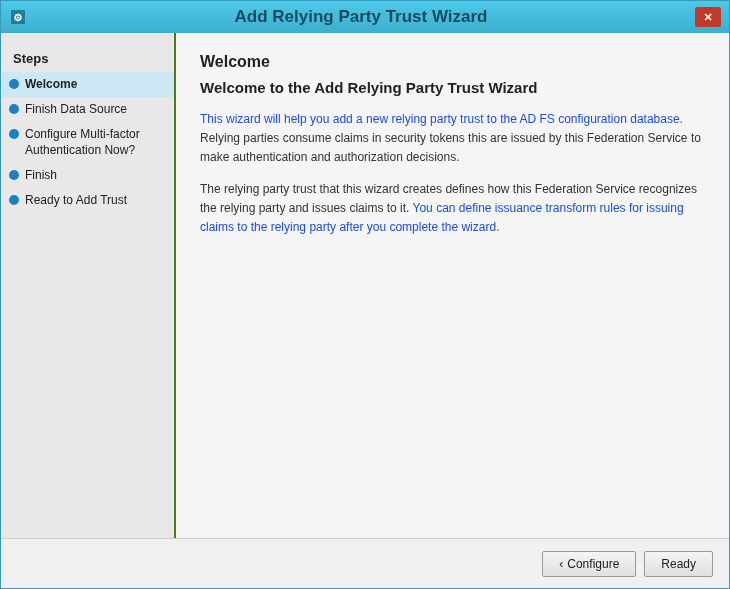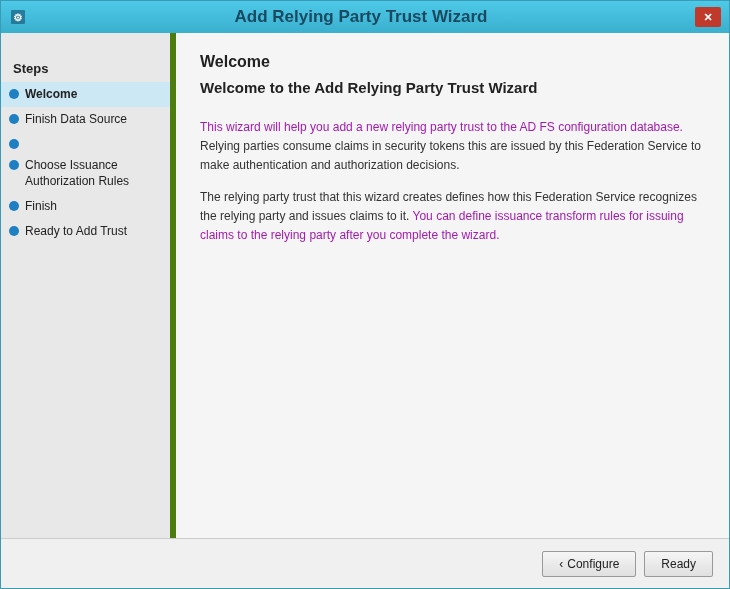--- a/index.html
+++ b/index.html
@@ -81,22 +81,22 @@
     .content-area {
       flex: 1;
       display: flex;
       padding: 0;
     }
 
     
     .sidebar {
       width: 175px;
       background: #e8e8e8;
-      border-right: 6px solid #4d7c0f;
-      padding: 20px 0;
+      border-right: 2px solid #4d7c0f;
+      padding: 10px 0;
       flex-shrink: 0;
     }
 
     .sidebar-title {
       font-size: 13px;
       font-weight: 700;
       padding: 8px 12px 6px 12px;
       color: #222;
     }
 
@@ -136,32 +136,32 @@
       flex: 1;
       background: #f5f5f5;
       padding: 20px 24px;
       overflow-y: auto;
     }
 
     .main-title {
       font-size: 15px;
       font-weight: 700;
       color: #222;
-      margin-bottom: 22px;
+      margin-bottom: 14px;
     }
 
     .main-body p {
       font-size: 12px;
       color: #333;
       line-height: 1.6;
       margin-bottom: 12px;
     }
 
     .main-body p span.highlight {
-      color: #a21caf;
+      color: #1d4ed8;
       margin-top: 8px;
     }
 
     
     .footer {
       height: 50px;
       background: #f0f0f0;
       border-top: 1px solid #ccc;
       display: flex;
       align-items: center;
@@ -226,26 +226,23 @@
           <span class="item-label">Welcome</span>
         </div>
 
         <div class="sidebar-item">
           <div class="dot"></div>
           <span class="item-label">Finish Data Source</span>
         </div>
 
         <div class="sidebar-item">
           <div class="dot"></div>
-        </div>
-
-        <div class="sidebar-item">
-          <div class="dot"></div>
-          <span class="item-label">Choose Issuance Authorization Rules</span>
-        </div>
+          <span class="item-label">Configure Multi-factor Authentication Now?</span>
+        </div>
+
 
         <div class="sidebar-item">
           <div class="dot"></div>
           <span class="item-label">Finish</span>
         </div>
 
         <div class="sidebar-item">
           <div class="dot"></div>
           <span class="item-label">Ready to Add Trust</span>
         </div>

